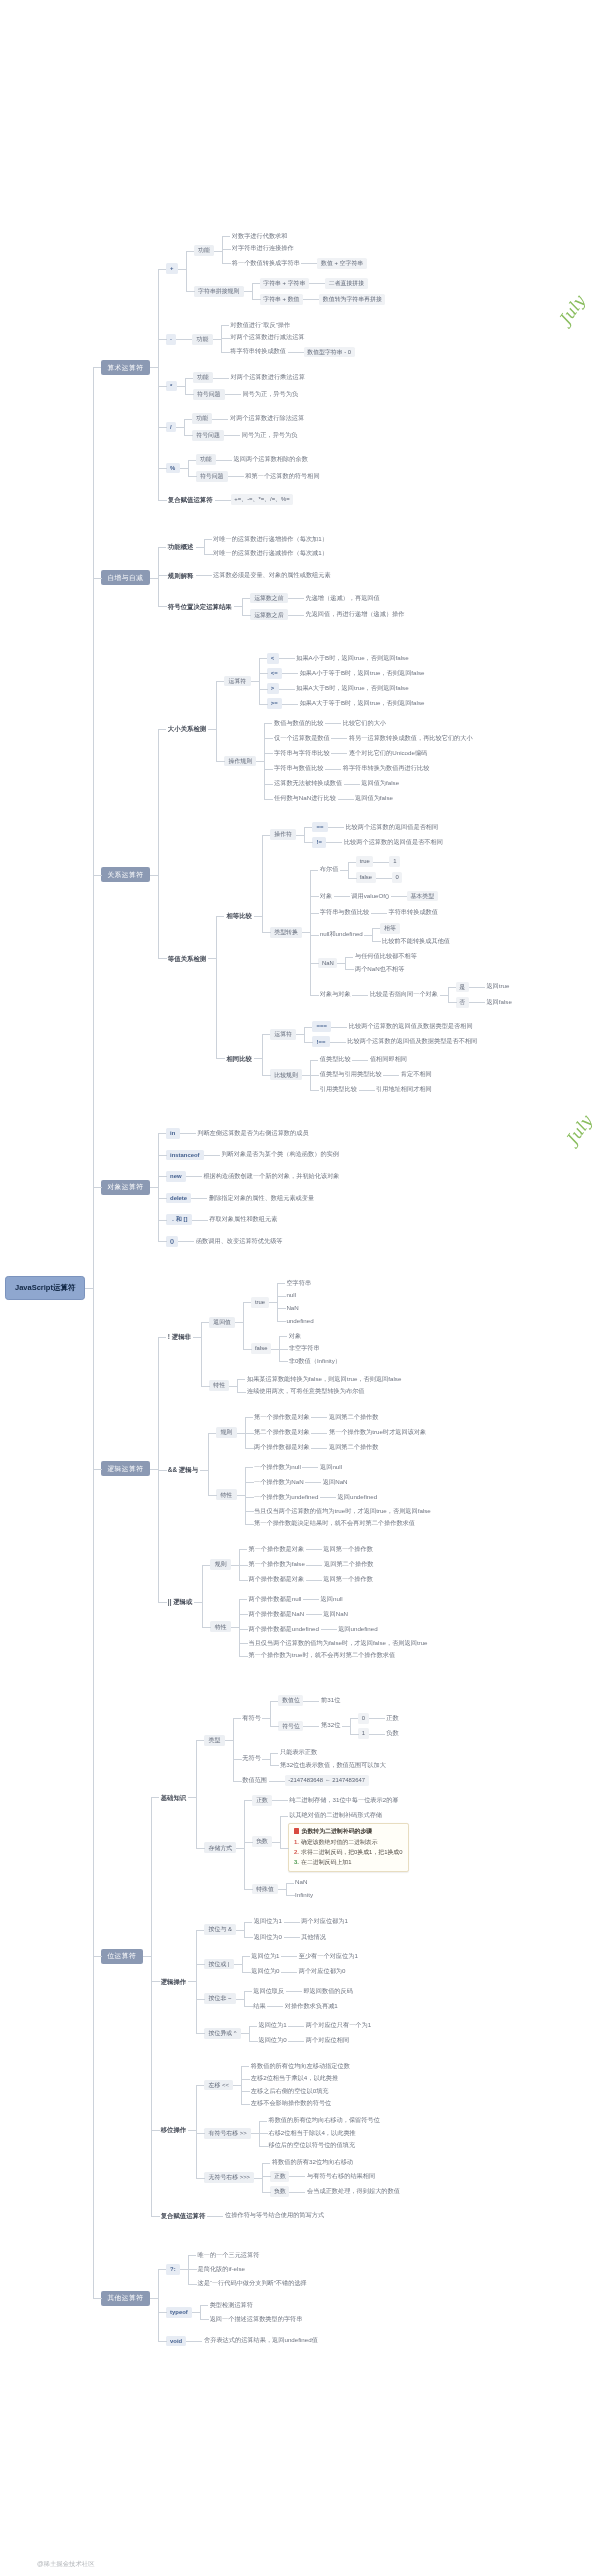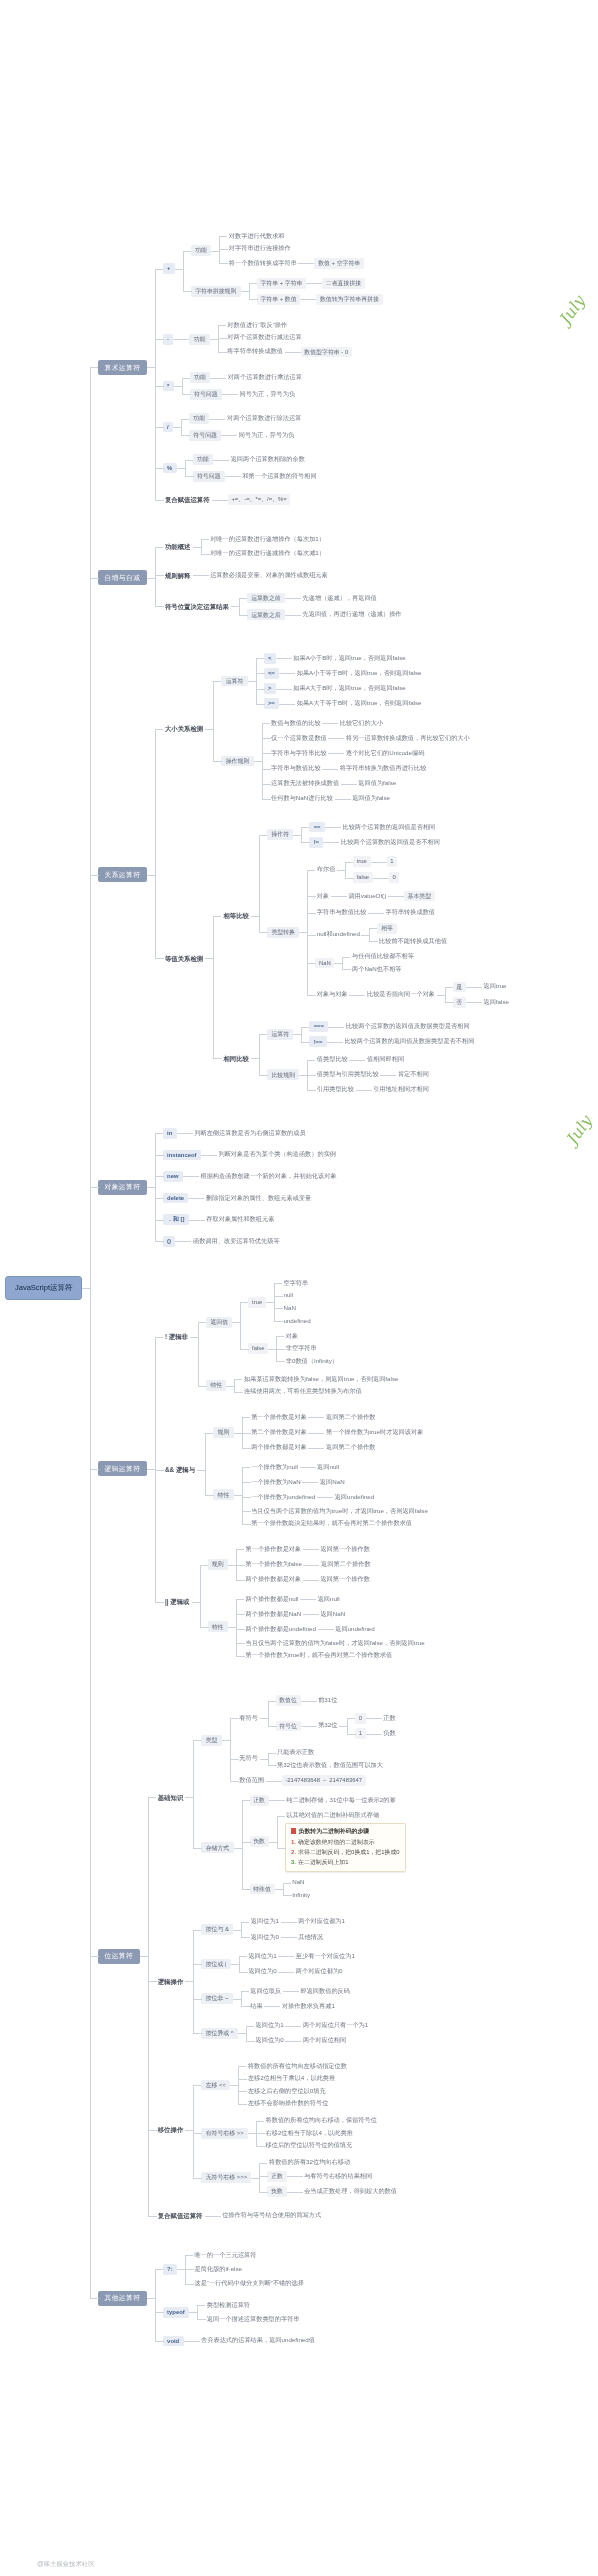--- a/index.html
+++ b/index.html
@@ -24,21 +24,21 @@
                 border-left:0.5px solid #ccd2da; }
   .li:first-child::before { border-left:none; }
   .li:last-child::after { content:none; }
   .li.d1 { padding:9px 0; }
   .li.d2 { padding:3.7px 0; }
   .li.d3 { padding:2.1px 0; }
 
   
   .node { white-space:nowrap; line-height:1.45; }
   .node.root { background:#8fa7cf; border:0.5px solid #7b93bd; color:#102644;
-               font-size:7.5px; font-weight:normal; padding:5.4px 8.6px; border-radius:3.2px; }
+               font-size:7.5px; font-weight:bold; padding:5.4px 8.6px; border-radius:3.2px; }
   .node.branch-box { background:#8b99b3; color:#ffffff; font-size:6.7px;
                padding:2.7px 6.4px; border-radius:2.1px; letter-spacing:0.5px; }
   .node.h, .node.h2 { color:#474d59; font-size:6.4px; font-weight:bold; padding:1.1px 2.1px; }
   .node.lab { background:#eceff3; color:#5d6575; font-size:5.9px; padding:1.1px 4.3px; border-radius:1.6px; }
   .node.op  { background:#e7ecf4; color:#44608f; font-size:5.9px; font-weight:bold;
               padding:1.1px 4.3px; border-radius:1.6px; }
   .node.txt { color:#6e7480; font-size:6.2px; padding:0.5px 1.6px; }
   .node.chip { background:#f0f2f5; color:#5d6575; font-size:5.9px; padding:1.1px 3.7px; border-radius:1.6px; }
 
   

